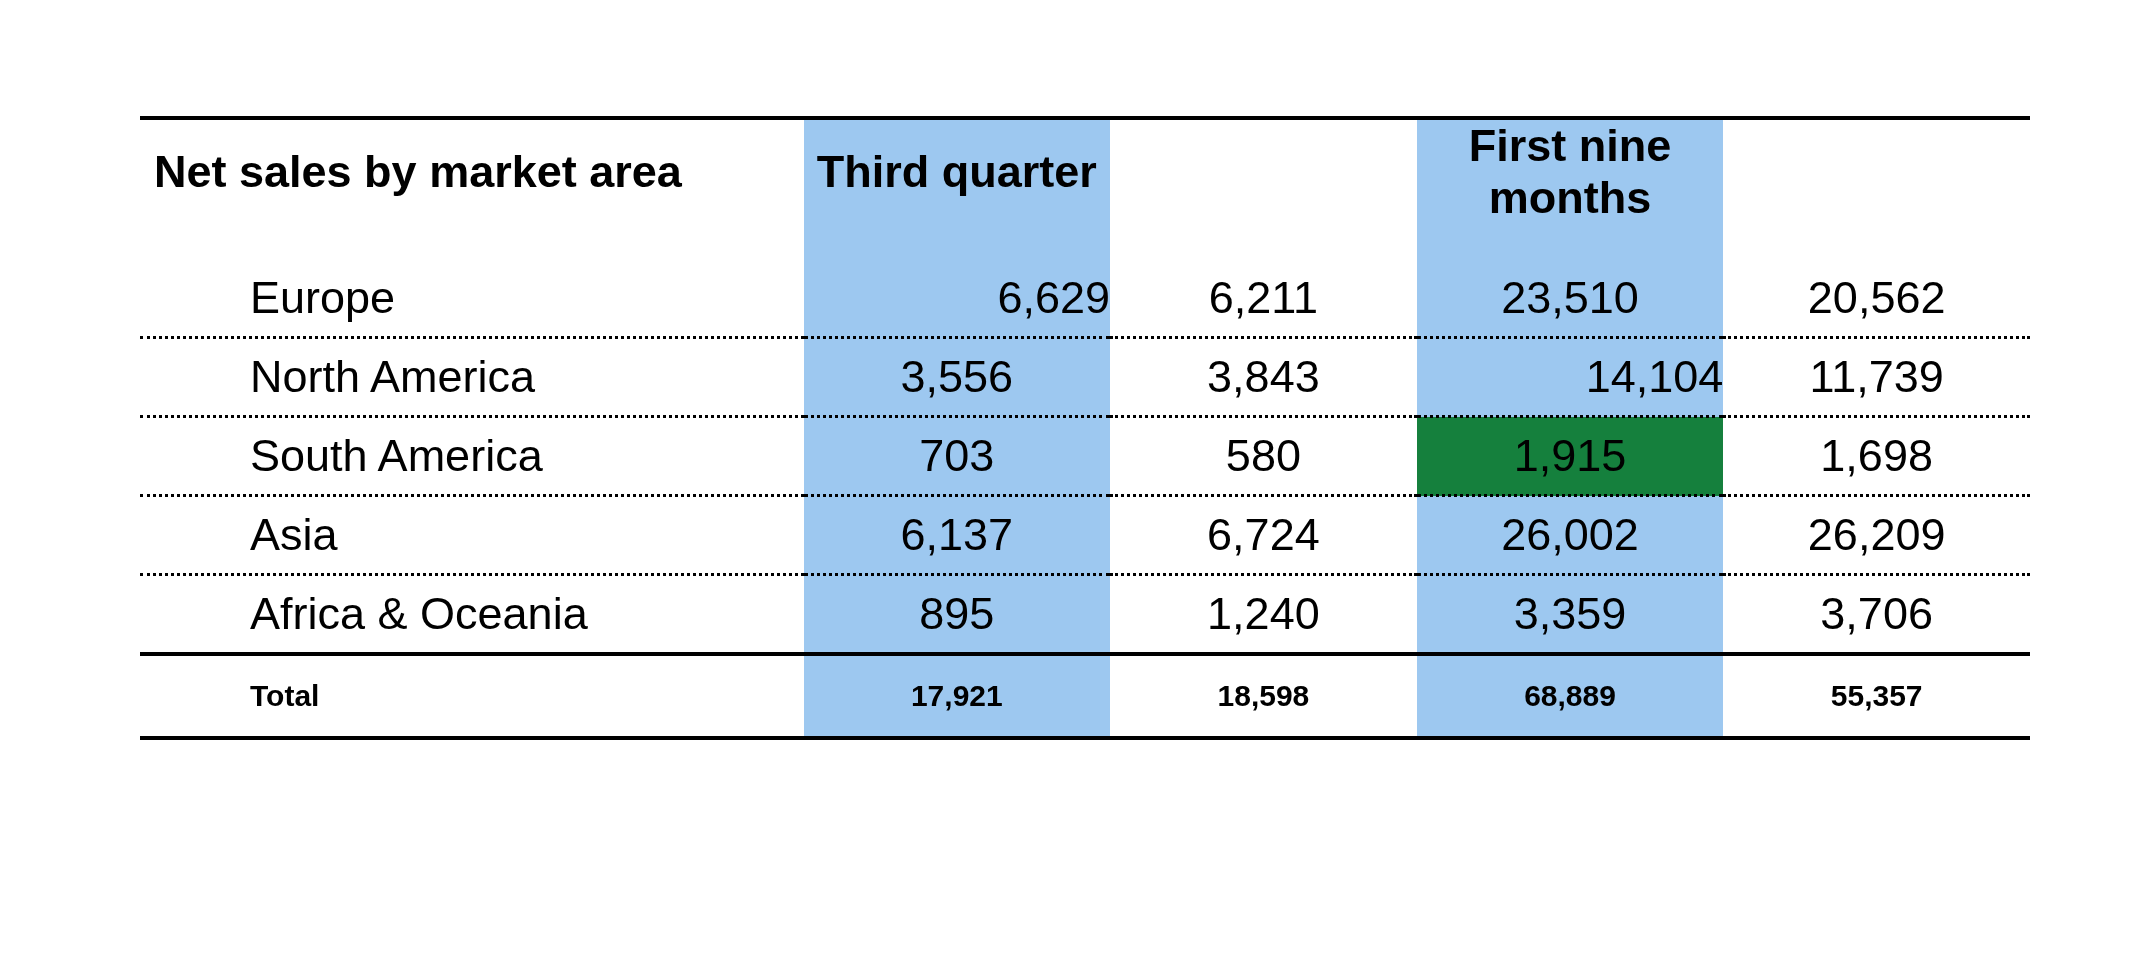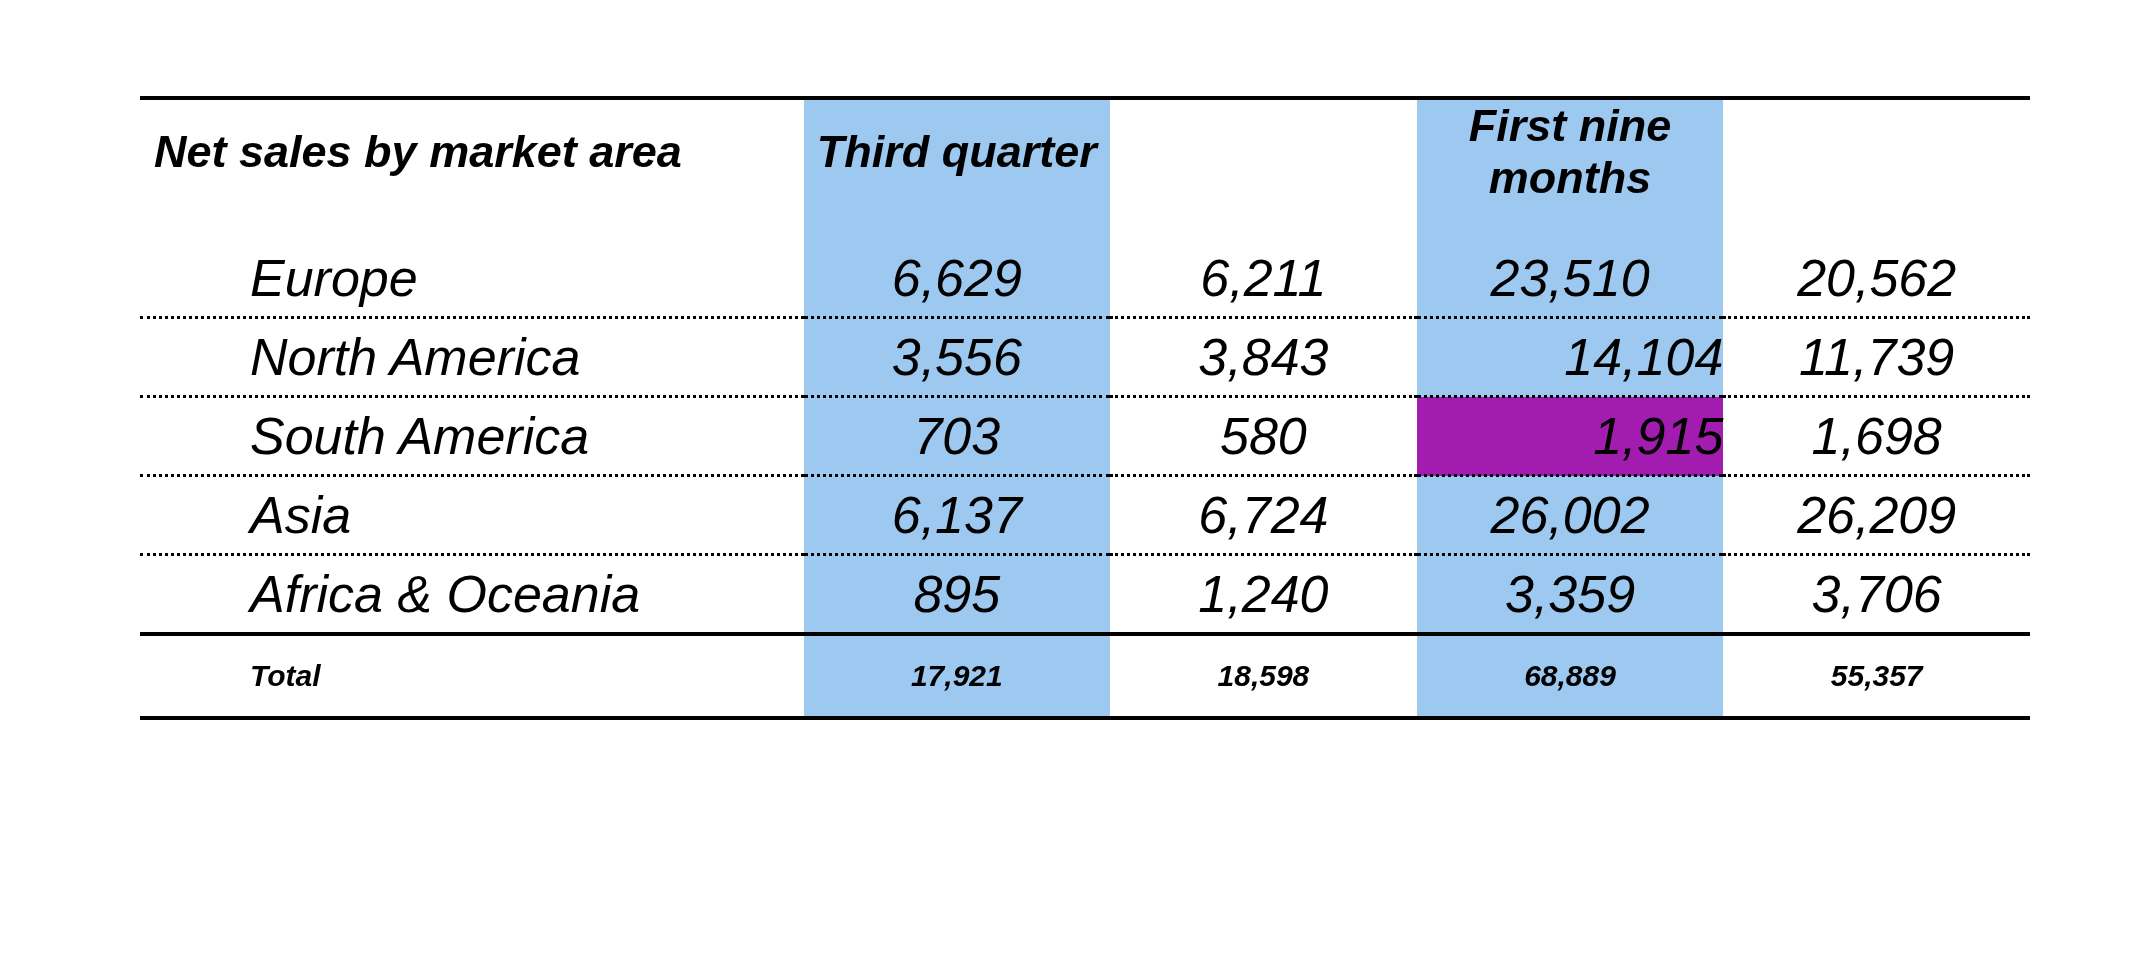--- a/index.html
+++ b/index.html
@@ -18,23 +18,22 @@
   .page {
     position: relative;
     width: 2148px;
     height: 966px;
     box-sizing: border-box;
   }
 
   .table-wrap {
     position: absolute;
     left: 140px;
-    top: 96px;
+    top: 116px;
     width: 1890px;
-    font-style: italic;
   }
 
   table.fin {
     border-collapse: collapse;
     width: 1890px;
     table-layout: fixed;
     font-size: 45px;
   }
 
   col.c-label { width: 660px; }
@@ -82,21 +81,21 @@
 
   
   tr.spacer td {
     height: 36px;
     border: none;
   }
 
   
   tr.data td {
     height: 76px;
-    font-size: 52px;
+    font-size: 45px;
     border-bottom: 3px dotted #000;
   }
   tr.data td.label-cell {
     text-align: left;
     padding-left: 110px;
     white-space: nowrap;
   }
   tr.data td.num {
     text-align: center;
   }
@@ -146,39 +145,39 @@
         <tr class="spacer">
           <td></td>
           <td class="hl" style="background: rgb(157, 200, 240);"></td>
           <td></td>
           <td class="hl" style="background: rgb(157, 200, 240);"></td>
           <td></td>
         </tr>
 
         <tr class="data">
           <td class="label-cell">Europe</td>
-          <td class="num hl" style="background: rgb(157, 200, 240);">6,629</td>
+          <td class="num hl" style="background: rgb(157, 200, 240); text-align: right;">6,629</td>
           <td class="num">6,211</td>
           <td class="num hl" style="background: rgb(157, 200, 240);">23,510</td>
           <td class="num">20,562</td>
         </tr>
 
         <tr class="data">
           <td class="label-cell">North America</td>
           <td class="num hl" style="background: rgb(157, 200, 240);">3,556</td>
           <td class="num">3,843</td>
           <td class="num hl" style="background: rgb(157, 200, 240); text-align: right;">14,104</td>
           <td class="num">11,739</td>
         </tr>
 
         <tr class="data">
           <td class="label-cell">South America</td>
           <td class="num hl" style="background: rgb(157, 200, 240);">703</td>
           <td class="num">580</td>
-          <td class="num hl" style="background: #a21caf; text-align: right;">1,915</td>
+          <td class="num hl" style="background: #15803d;">1,915</td>
           <td class="num">1,698</td>
         </tr>
 
         <tr class="data">
           <td class="label-cell">Asia</td>
           <td class="num hl" style="background: rgb(157, 200, 240);">6,137</td>
           <td class="num">6,724</td>
           <td class="num hl" style="background: rgb(157, 200, 240);">26,002</td>
           <td class="num">26,209</td>
         </tr>

